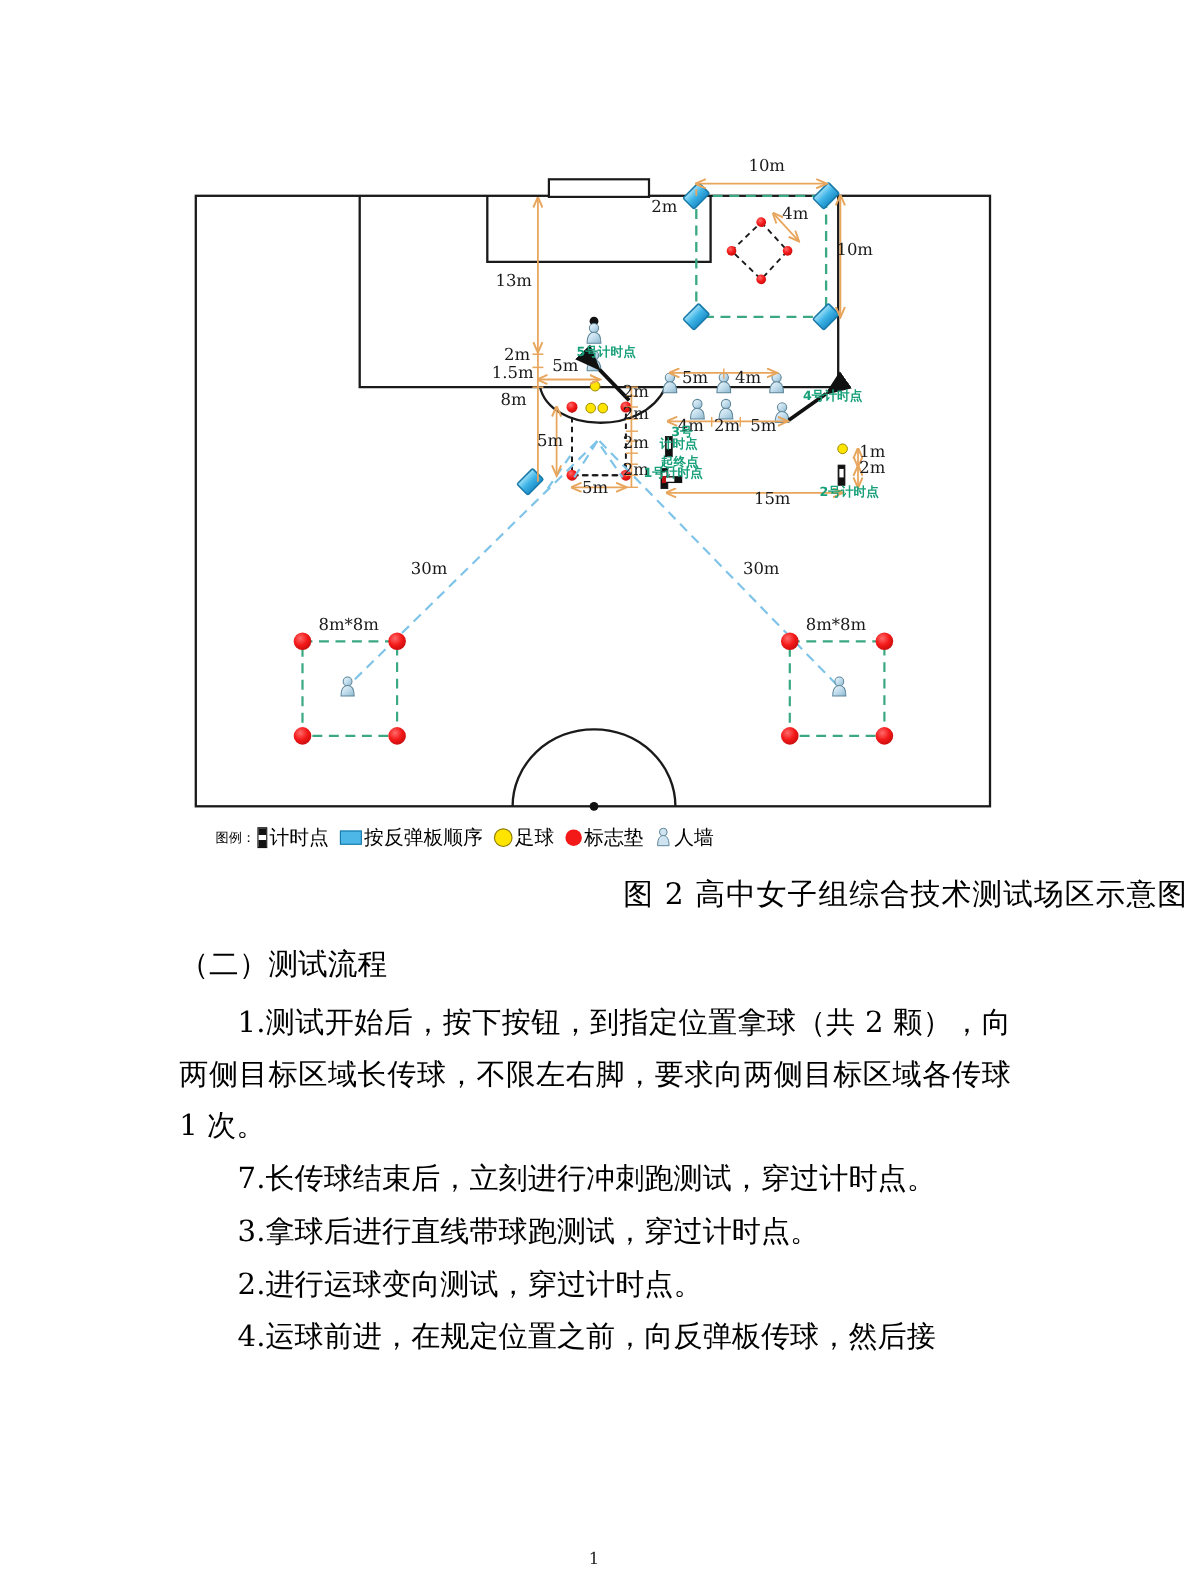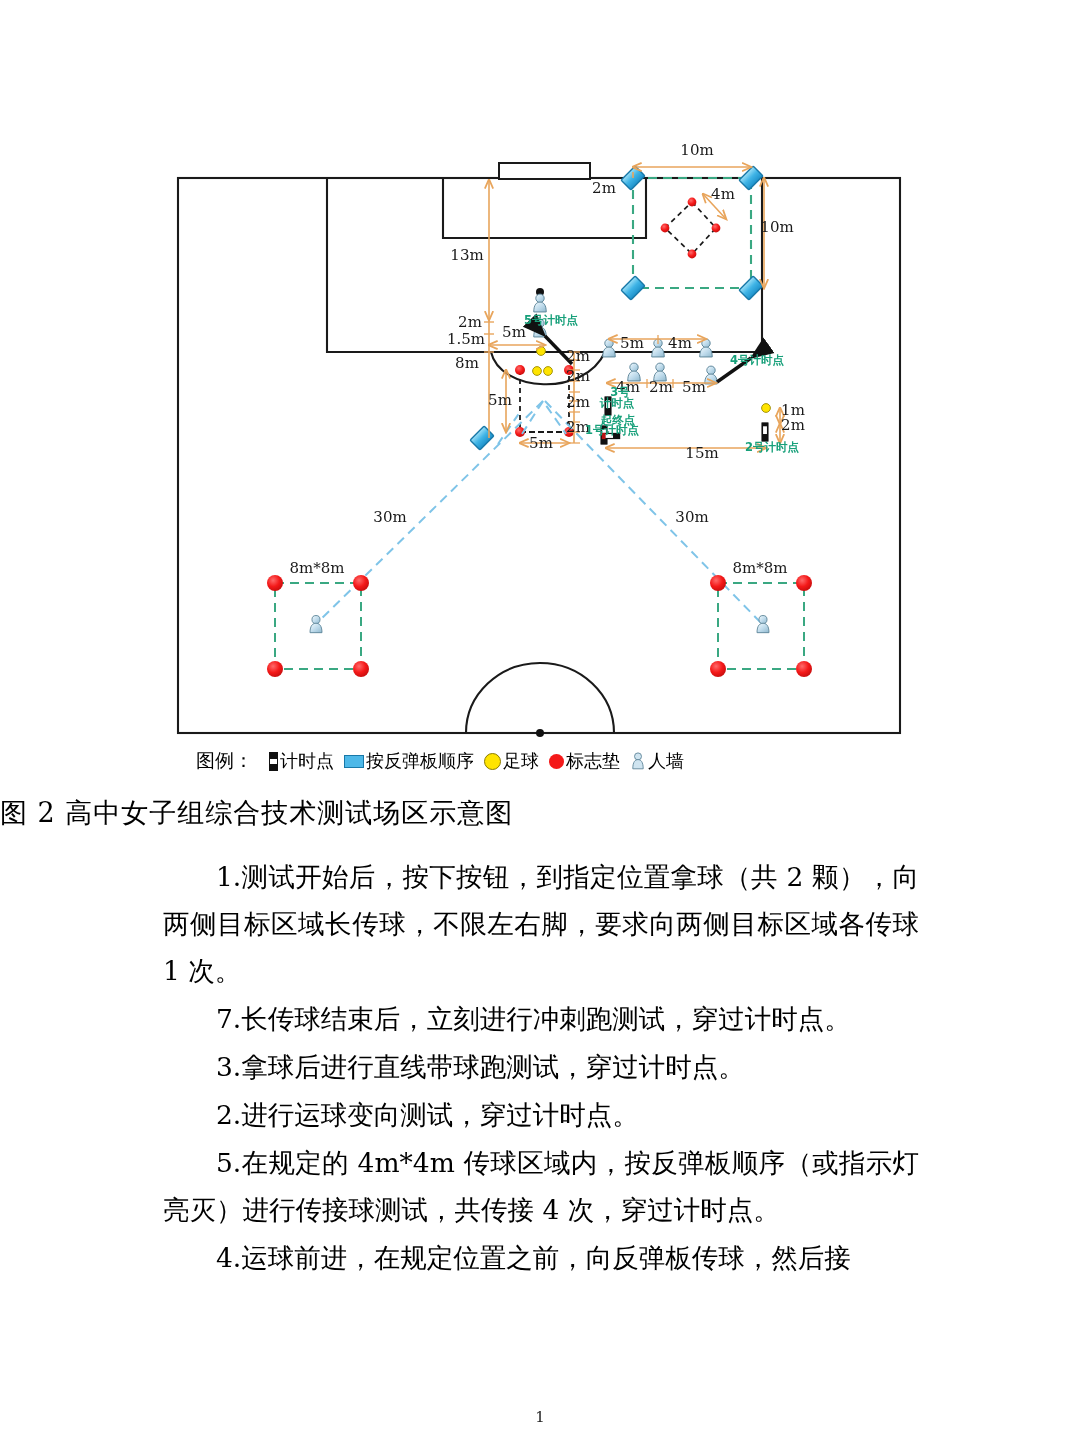--- a/index.html
+++ b/index.html
@@ -33,21 +33,21 @@
     left:196px;
     top:746px;
     width:700px;
     height:30px;
     display:flex;
     align-items:center;
     font-size:18px;
     font-family:"DejaVu Sans","Liberation Sans",sans-serif;
     white-space:nowrap;
   }
-  .legend .lg-title{margin-right:16px;font-size:19px;}
+  .legend .lg-title{margin-right:2px;font-size:12px;}
   .legend .lg-item{display:flex;align-items:center;margin-right:10px;}
   .legend .lg-item .lg-label{margin-left:2px;font-size:18px;}
   .gate-ico{
     display:inline-block;width:7px;height:17px;
     background:linear-gradient(#111 0 38%,#fff 38% 62%,#111 62% 100%);
     border:1px solid #111;
   }
   .board-ico{
     display:inline-block;width:18px;height:11px;
     background:#4db8e8;border:1.4px solid #1878a8;
@@ -60,21 +60,21 @@
     display:inline-block;width:15px;height:15px;border-radius:50%;
     background:#f41919;
   }
   .wall-ico{display:inline-block;width:16px;height:18px;}
 
   
   .fig-caption{
     position:absolute;
     left:0; top:795px;
     width:1080px;
-    text-align:left;
+    text-align:right;
     font-size:27px;
     letter-spacing:1px;
     font-family:"DejaVu Serif","Liberation Serif",serif;
   }
 
   
   .body-text{
     position:absolute;
     left:163px;
     top:853px;
@@ -413,23 +413,23 @@
           <path d="M-5.2,6.8 C-5.2,-0.6 -2.6,-2.4 0,-2.4 C2.6,-2.4 5.2,-0.6 5.2,6.8 Z" fill="#cfe4f0" stroke="#5d8599" stroke-width="0.9"></path>
         </svg>
       </span>
       <span class="lg-label">人墙</span>
     </span>
   </div>
 
   <div class="fig-caption">图 2  高中女子组综合技术测试场区示意图</div>
 
   <div class="body-text">
+    <p class="sec-head">（二）测试流程</p>
     <p>1.测试开始后，按下按钮，到指定位置拿球（共 2 颗），向两侧目标区域长传球，不限左右脚，要求向两侧目标区域各传球 1 次。</p>
     <p>7.长传球结束后，立刻进行冲刺跑测试，穿过计时点。</p>
     <p>3.拿球后进行直线带球跑测试，穿过计时点。</p>
     <p>2.进行运球变向测试，穿过计时点。</p>
-    <p>5.在规定的 4m*4m 传球区域内，按反弹板顺序（或指示灯亮灭）进行传接球测试，共传接 4 次，穿过计时点。</p>
     <p>4.运球前进，在规定位置之前，向反弹板传球，然后接</p>
   </div>
 
   <div class="page-no">1</div>
 
 </div>
 
 </body></html>

